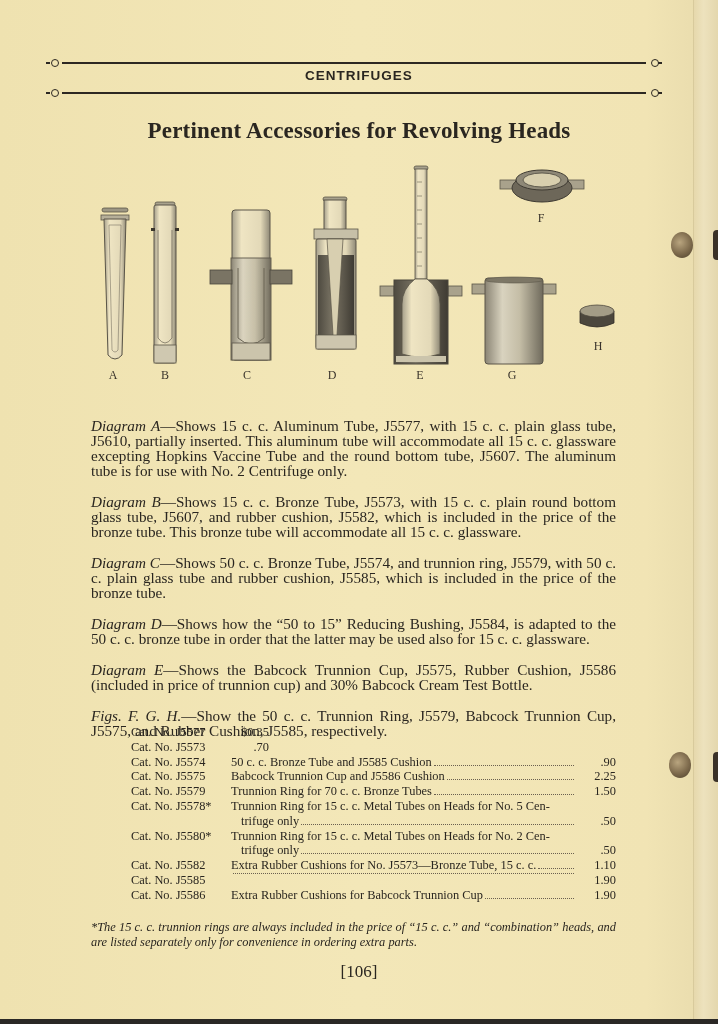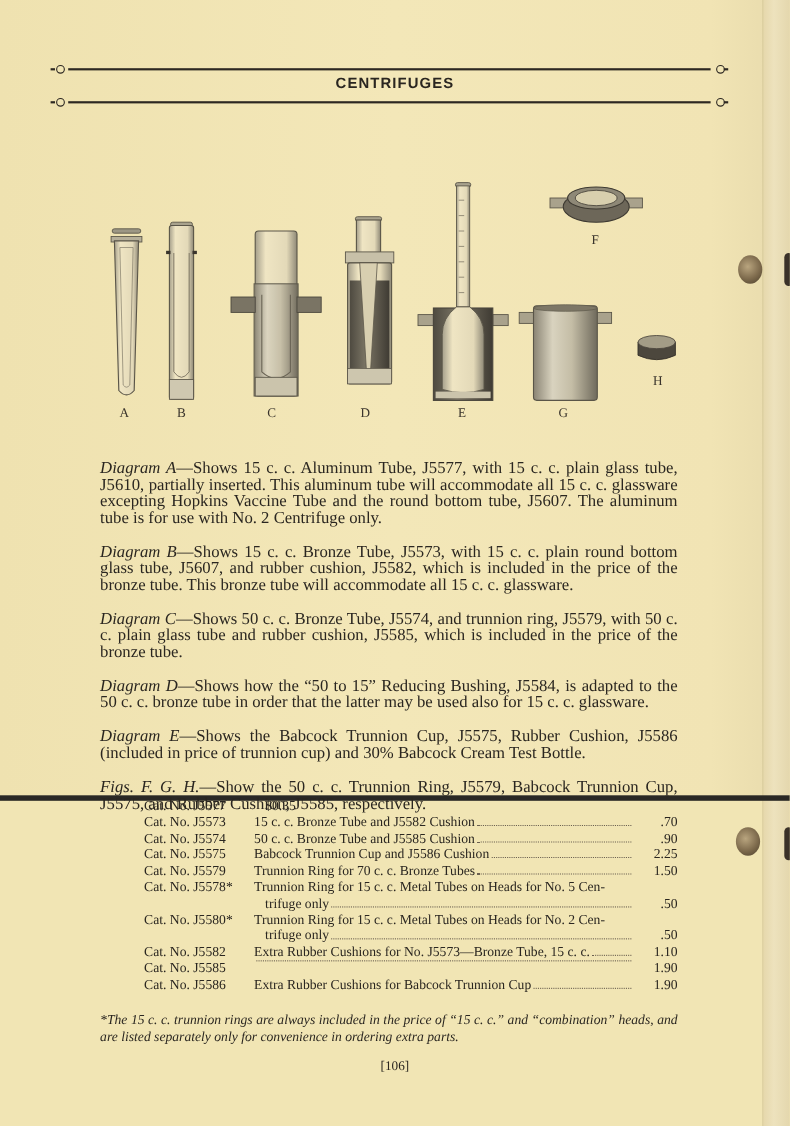--- a/index.html
+++ b/index.html
@@ -11,21 +11,21 @@
       height: 1024px;
       position: relative;
       overflow: hidden;
       background: #f1e5b4;
       font-family: "Liberation Serif", serif;
       color: #2a2620;
     }
     .page {
       position: absolute;
       left: 0; top: 0;
-      width: 718px; height: 728px;
+      width: 718px; height: 1024px;
       background: linear-gradient(90deg, #efe2b0 0%, #f3e7b8 50%, #f1e4b4 90%, #ebdeaf 96%, #e8dbb2 100%);
       text-decoration: underline;
     }
     .spine {
       position: absolute;
       right: 0; top: 0;
       width: 24px; height: 1024px;
       background: linear-gradient(90deg, #e6d8ac 0%, #ede2bd 40%, #e4d7ad 100%);
       border-left: 1px solid #d8ca9c;
     }
@@ -205,21 +205,21 @@
       line-height: 15px;
       font-style: italic;
       text-align: justify;
       color: #2a2620;
     }
     .page-number {
       position: absolute;
       top: 962px;
       left: 0; width: 718px;
       text-align: center;
-      font-size: 12px;
+      font-size: 17px;
       color: #2a2620;
     }
   </style>
 </head>
 <body>
 
 <div class="page">
   <div class="spine"></div>
   <div class="hole h1"></div>
   <div class="hole h2"></div>
@@ -232,20 +232,21 @@
     <span class="line"></span>
     <span class="orn r"></span>
   </div>
   <div class="section-head">CENTRIFUGES</div>
   <div class="rule bottom">
     <span class="orn l"></span>
     <span class="line"></span>
     <span class="orn r"></span>
   </div>
 
+  <div class="page-title">Pertinent Accessories for Revolving Heads</div>
 
   <div class="figures">
     <defs></defs>
     
     <svg class="fig" style="left:100px;top:205px" width="32" height="160" viewBox="0 0 32 160">
       <defs>
         <linearGradient id="metal" x1="0" x2="1">
           <stop offset="0" stop-color="#8a8474"></stop>
           <stop offset="0.3" stop-color="#d9d3bf"></stop>
           <stop offset="0.6" stop-color="#c4bda6"></stop>
@@ -355,26 +356,20 @@
     <p><em>Figs. F. G. H.</em><span>—Show the 50 c. c. Trunnion Ring, J5579, Babcock Trunnion Cup, J5575, and Rubber Cushion, J5585, respectively.</span></p>
   </div>
 
   <div class="catalog" id="catalog">
       <div class="cat-row">
         <div class="cat-no">Cat. No. J5577</div>
         <div class="cat-price">$0.35</div>
       </div>
       <div class="cat-row">
         <div class="cat-no">Cat. No. J5573</div>
-        <div class="cat-desc">
-          <div class="lastline">
-            <span class="txt">15 c. c. Bronze Tube and J5582 Cushion</span>
-            <span class="dots"></span>
-          </div>
-        </div>
         <div class="cat-price">.70</div>
       </div>
       <div class="cat-row">
         <div class="cat-no">Cat. No. J5574</div>
         <div class="cat-desc">
           <div class="lastline">
             <span class="txt">50 c. c. Bronze Tube and J5585 Cushion</span>
             <span class="dots"></span>
           </div>
         </div>

